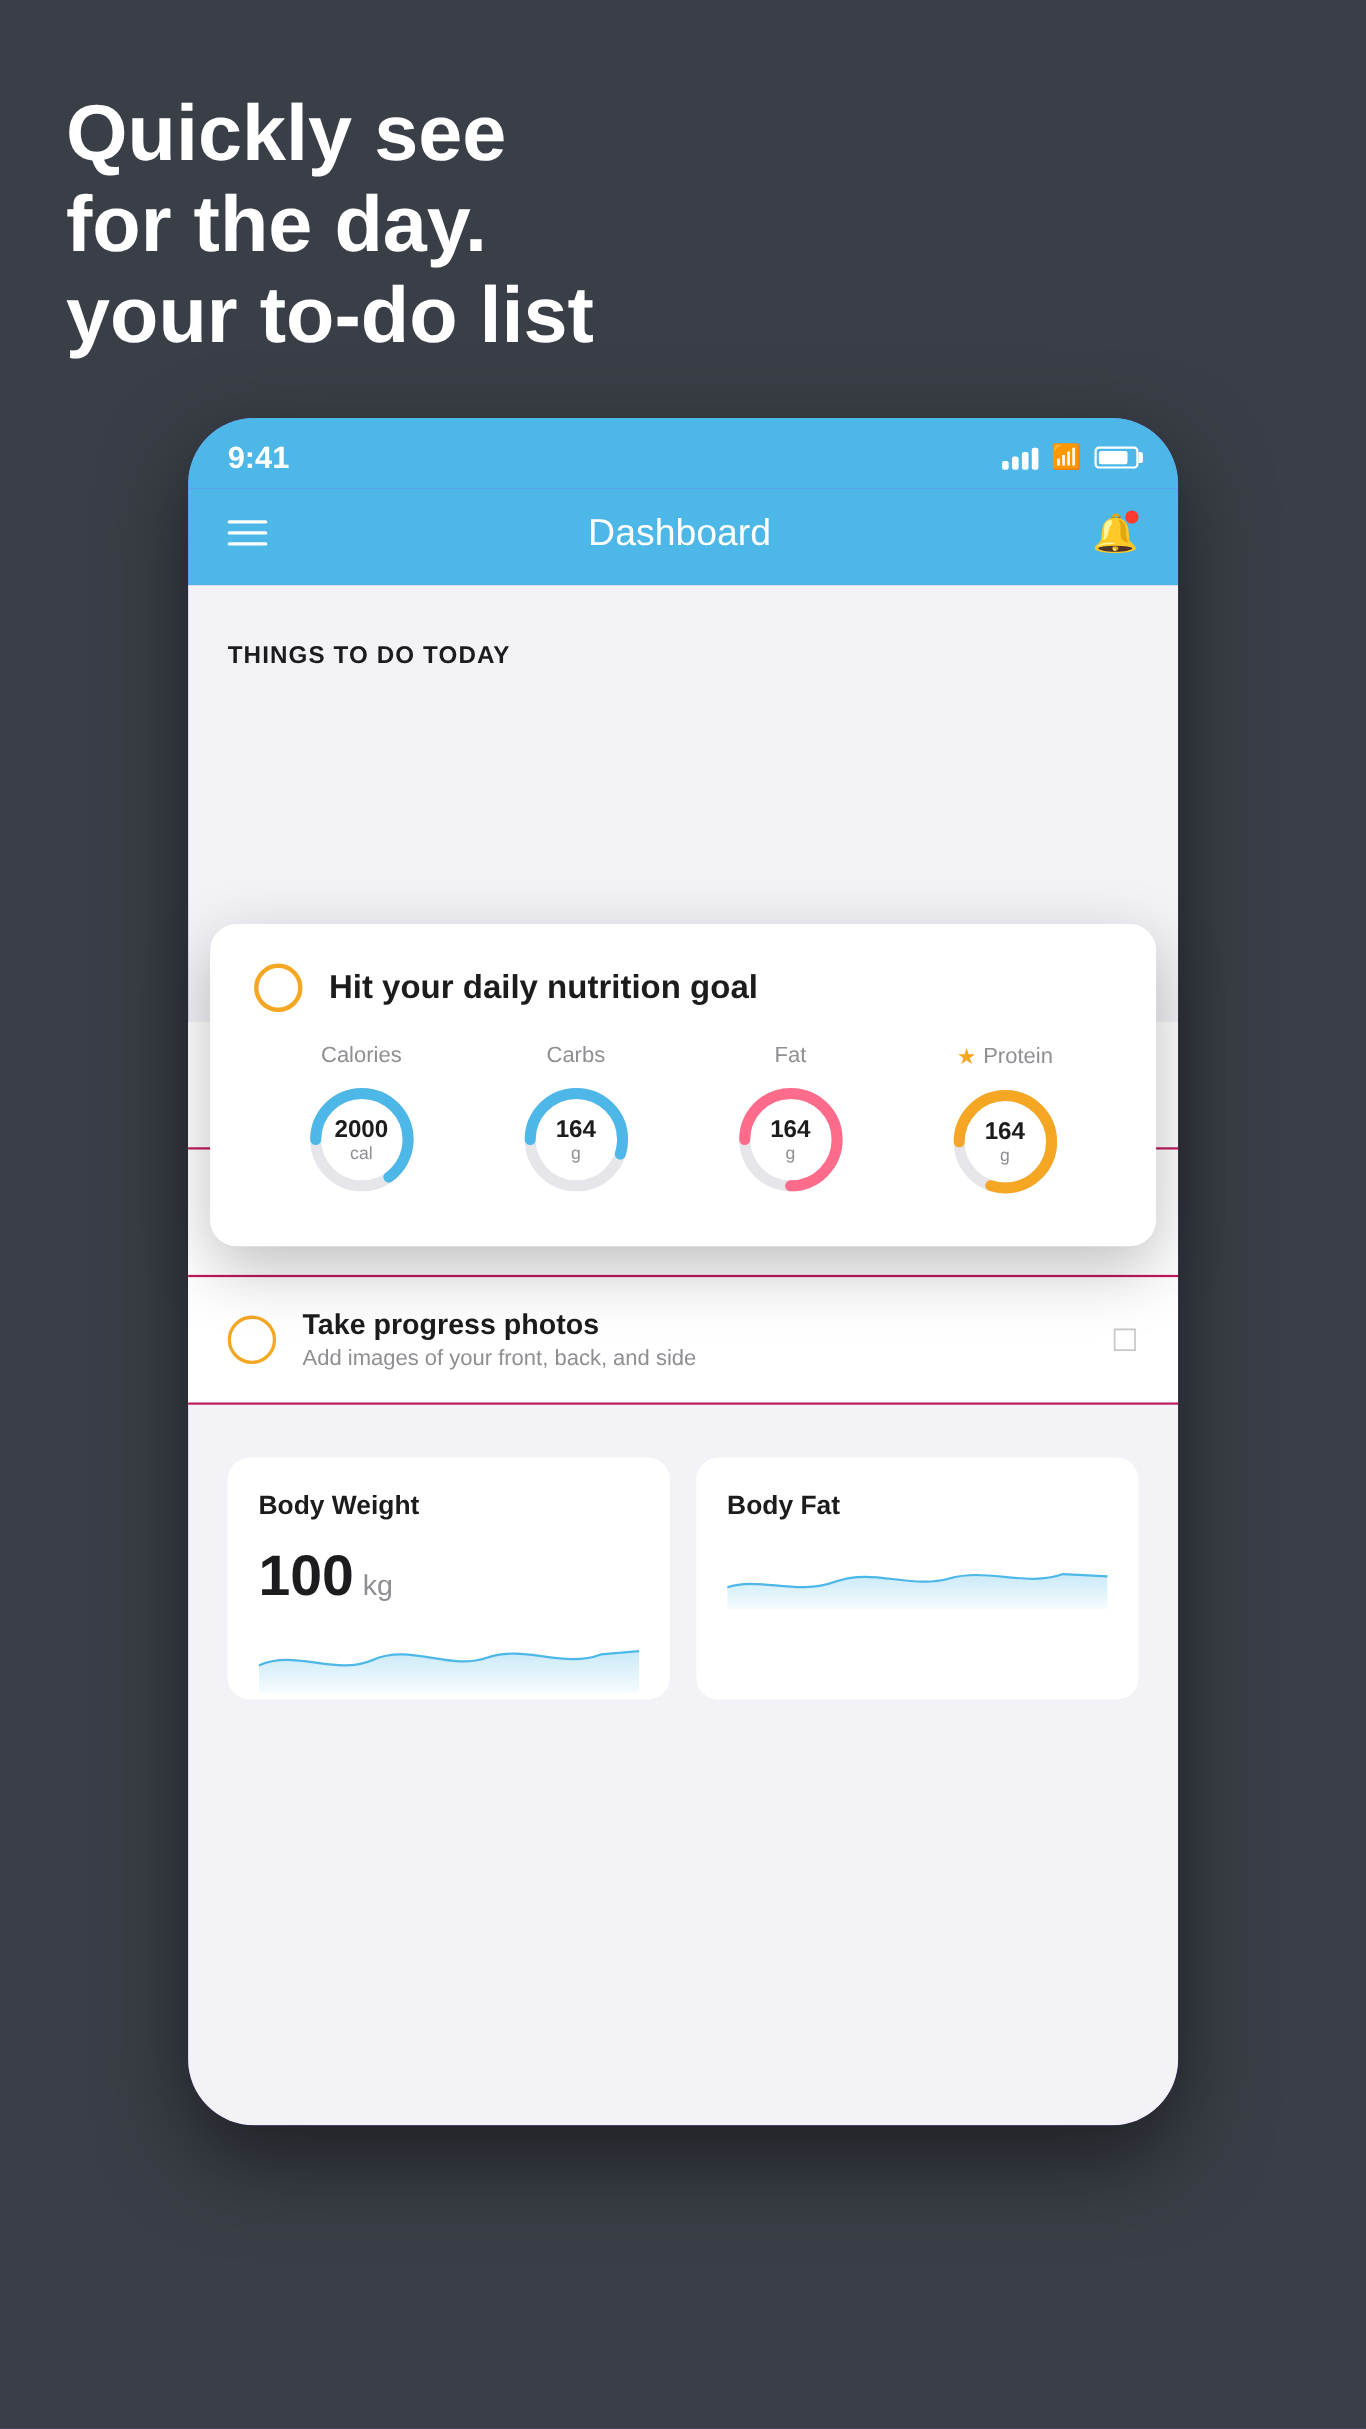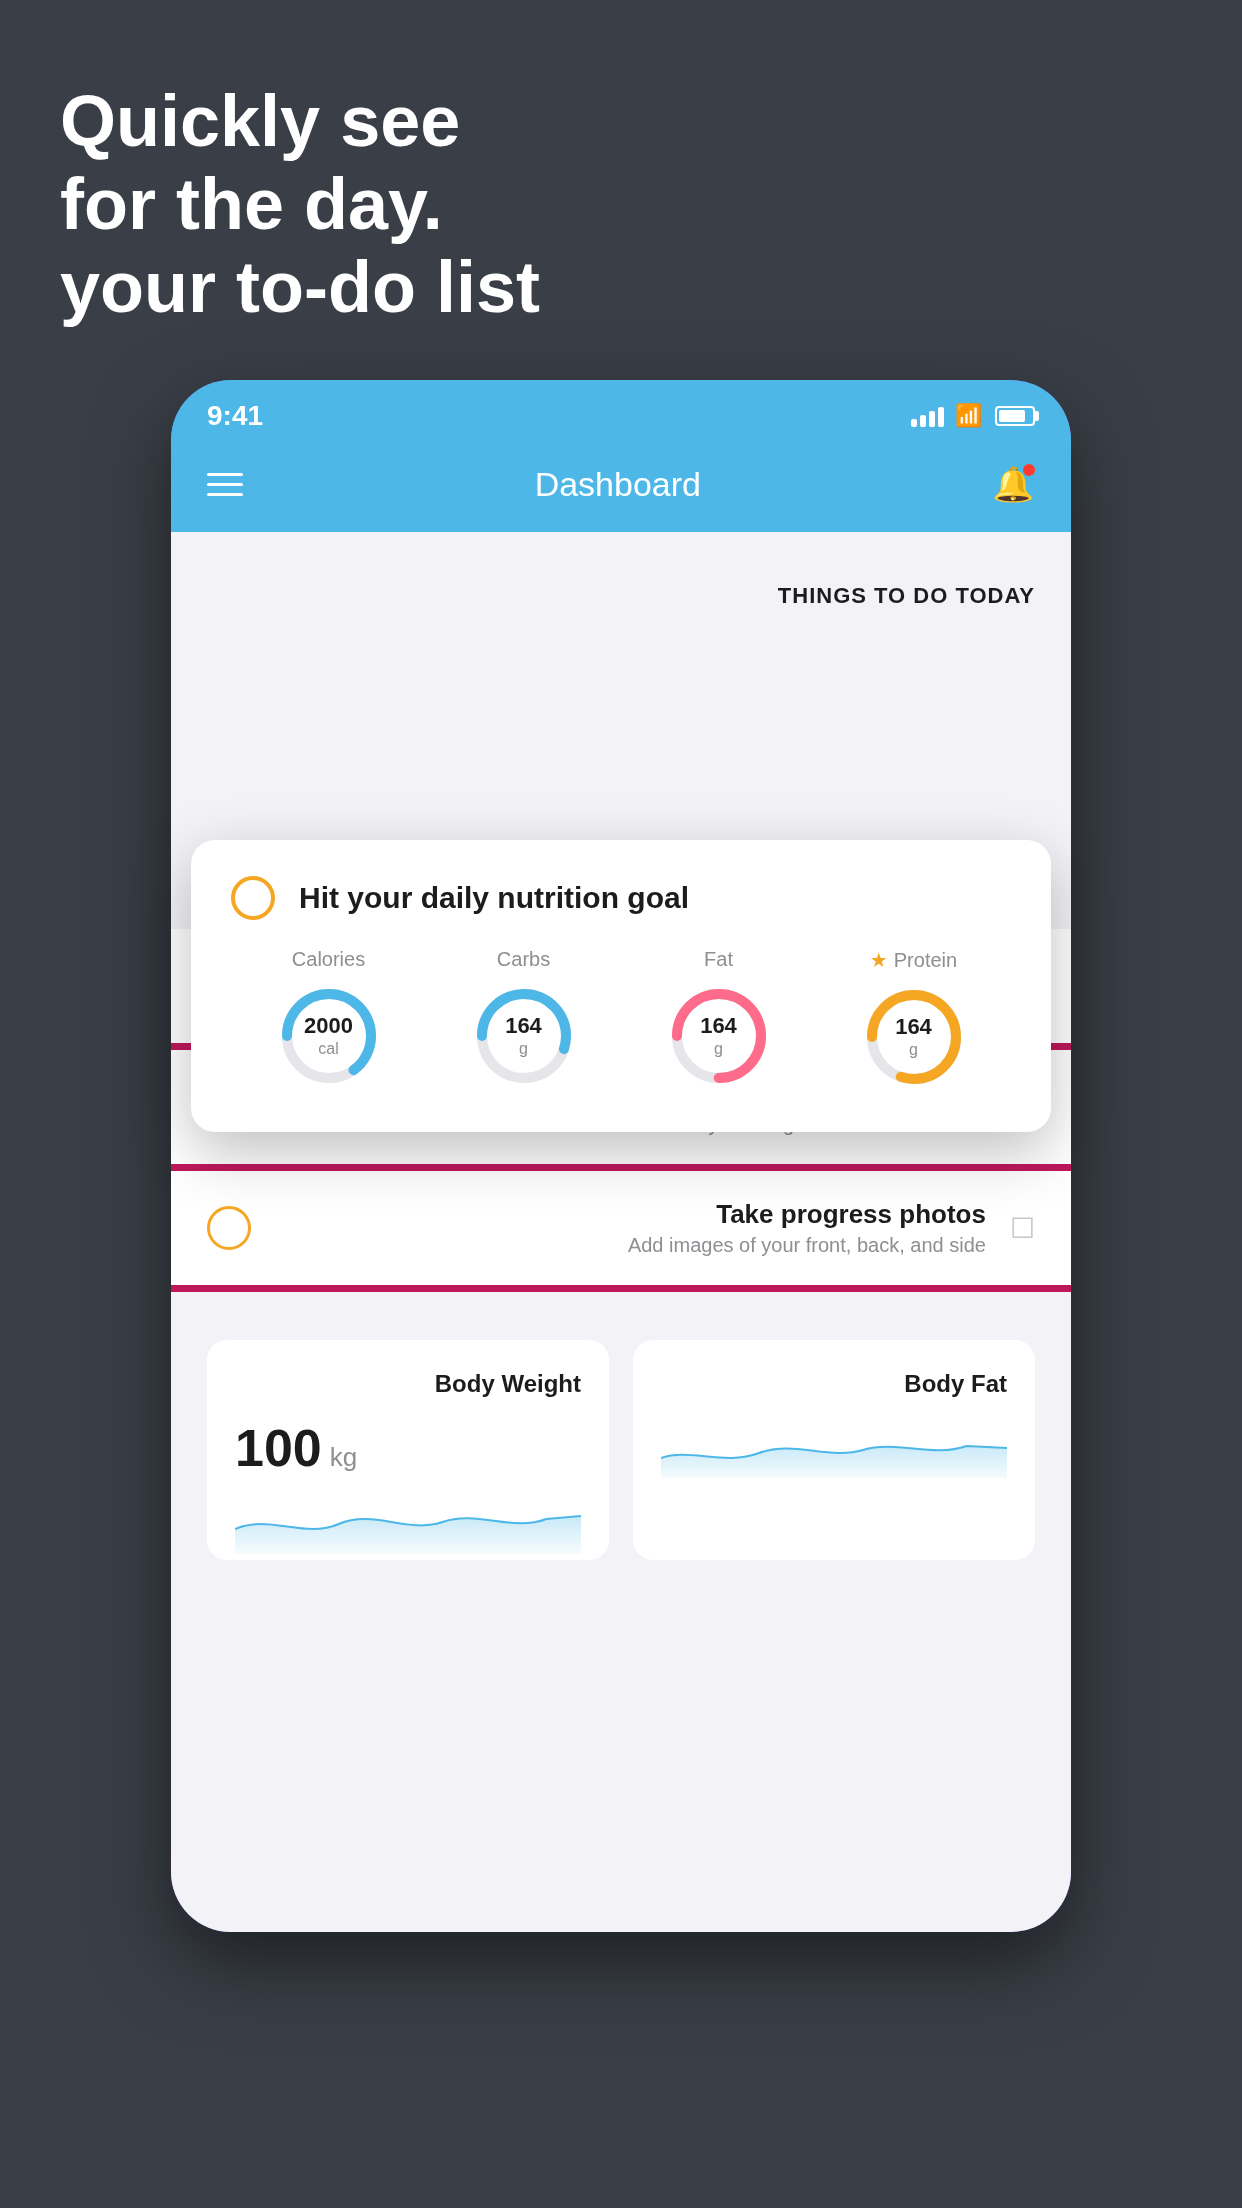--- a/index.html
+++ b/index.html
@@ -33,21 +33,20 @@
       width: 900px;
       z-index: 2;
     }
 
     .phone {
       background: #8b5cf6;
       border-radius: 60px;
       overflow: hidden;
       box-shadow: 0 30px 80px rgba(0,0,0,0.5);
       position: relative;
-      text-align: right;
     }
 
     
     .status-bar {
       background: #4db8e8;
       display: flex;
       justify-content: space-between;
       align-items: center;
       padding: 16px 36px 8px;
       height: 64px;
@@ -250,21 +249,21 @@
 
     
     .todo-list {
       background: white;
       margin-top: 260px;
     }
     .todo-item {
       display: flex;
       align-items: center;
       padding: 28px 36px;
-      border-bottom: 7px solid #be185d;
+      border-bottom: 2px solid #be185d;
       gap: 24px;
     }
     .todo-circle {
       width: 44px;
       height: 44px;
       border-radius: 50%;
       border: 3px solid #f5a623;
       flex-shrink: 0;
     }
     .todo-circle.green {

